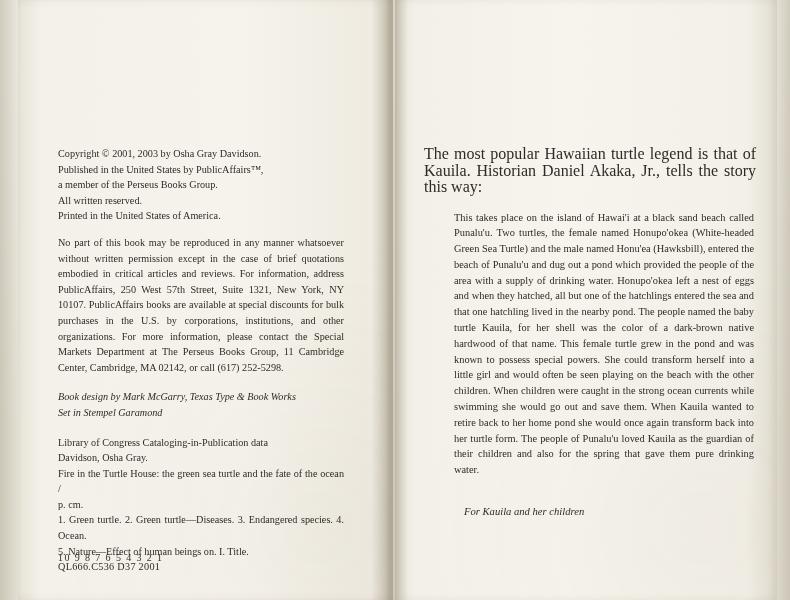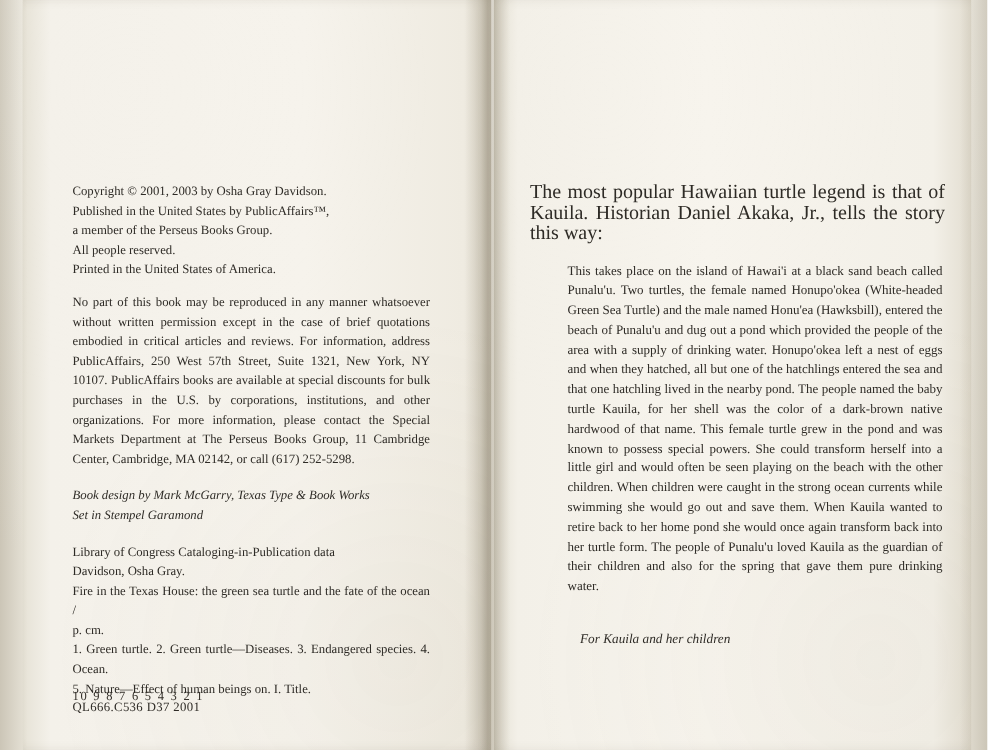--- a/index.html
+++ b/index.html
@@ -156,37 +156,37 @@
   <div class="gutter"></div>
   <div class="edge-shade far-left"></div>
   <div class="edge-shade far-right"></div>
 
   <div class="textcol left-col">
 
     <p class="tight">
       <span class="line">Copyright © 2001, 2003 by Osha Gray Davidson.</span>
       <span class="line">Published in the United States by PublicAffairs™,</span>
       <span class="line">a member of the Perseus Books Group.</span>
-      <span class="line">All people reserved.</span>
+      <span class="line">All written reserved.</span>
       <span class="line">Printed in the United States of America.</span>
     </p>
 
     <div class="block-gap"></div>
 
     <p>No part of this book may be reproduced in any manner whatsoever without written permission except in the case of brief quotations embodied in critical articles and reviews. For information, address PublicAffairs, 250 West 57th Street, Suite 1321, New York, NY 10107. PublicAffairs books are available at special discounts for bulk purchases in the U.S. by corporations, institutions, and other organizations. For more information, please contact the Special Markets Department at The Perseus Books Group, 11 Cambridge Center, Cambridge, MA 02142, or call (617) 252-5298.</p>
 
     <p class="designblock">
       <span class="line">Book design by Mark McGarry, Texas Type &amp; Book Works</span>
       <span class="line">Set in Stempel Garamond</span>
     </p>
 
     <p class="tight">
       <span class="line">Library of Congress Cataloging-in-Publication data</span>
       <span class="line">Davidson, Osha Gray.</span>
-      <span class="line">Fire in the Texas House: the green sea turtle and the fate of the ocean /</span>
+      <span class="line">Fire in the Turtle House: the green sea turtle and the fate of the ocean /</span>
       <span class="line">p. cm.</span>
       <span class="line">1. Green turtle. 2. Green turtle—Diseases. 3. Endangered species. 4. Ocean.</span>
       <span class="line">5. Nature—Effect of human beings on. I. Title.</span>
       <span class="line smallcaps">QL666.C536 D37 2001</span>
 
     </p>
   </div>
 
   <div class="printline">10 9 8 7 6 5 4 3 2 1</div>
 

